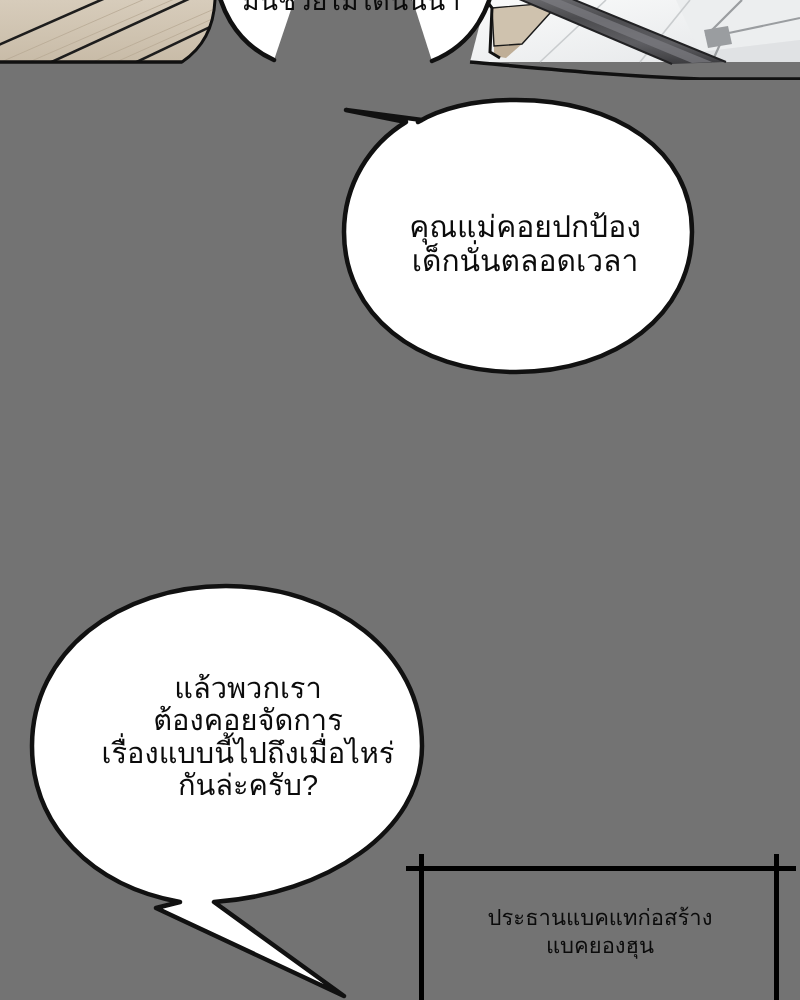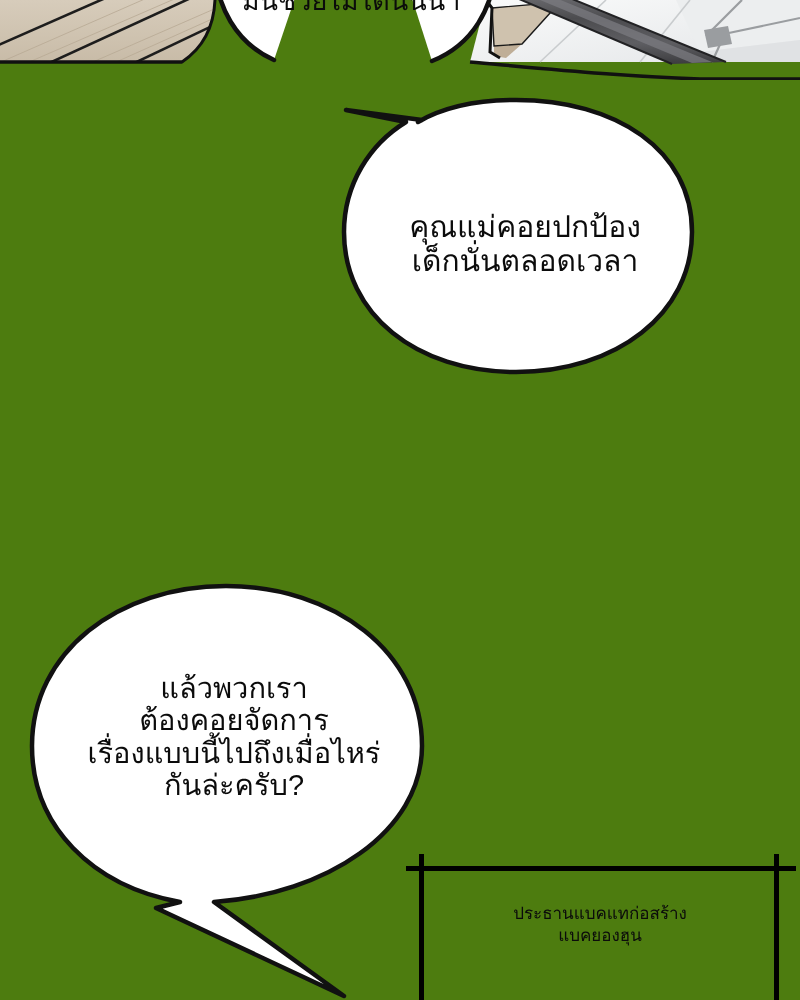--- a/index.html
+++ b/index.html
@@ -7,21 +7,21 @@
     padding: 0;
     background: #ffffff;
   }
   body {
     font-family: "Liberation Sans", "DejaVu Sans", sans-serif;
   }
   #page {
     position: relative;
     width: 800px;
     height: 1000px;
-    background: #4d7c0f;
+    background: #737373;
     overflow: hidden;
   }
 
   
   .scene {
     position: absolute;
     left: 0;
     top: 0;
     width: 800px;
     height: 80px;
@@ -59,21 +59,21 @@
     left: 375px;
     top: 178px;
     width: 300px;
     font-size: 30px;
     font-weight: 400;
     margin-top: 32px;
   }
 
   
   #lower-bubble-text {
-    left: 38px;
+    left: 52px;
     top: 672px;
     width: 392px;
     font-size: 29px;
     font-weight: 400;
   }
 
   
   #caption-frame {
     position: absolute;
     left: 402px;
@@ -103,22 +103,22 @@
     width: 5px;
     height: 146px;
   }
   #caption-text {
     position: absolute;
     left: 24px;
     top: 52px;
     width: 348px;
     text-align: center;
     color: #0b0b0b;
-    font-family: Liberation Mono, monospace;
-    font-size: 17px;
+    font-family: Liberation Sans, sans-serif;
+    font-size: 22px;
     line-height: 1.28;
     white-space: pre;
   }
 </style>
 </head>
 <body>
 
 <div id="page">
 
   <div class="scene">

